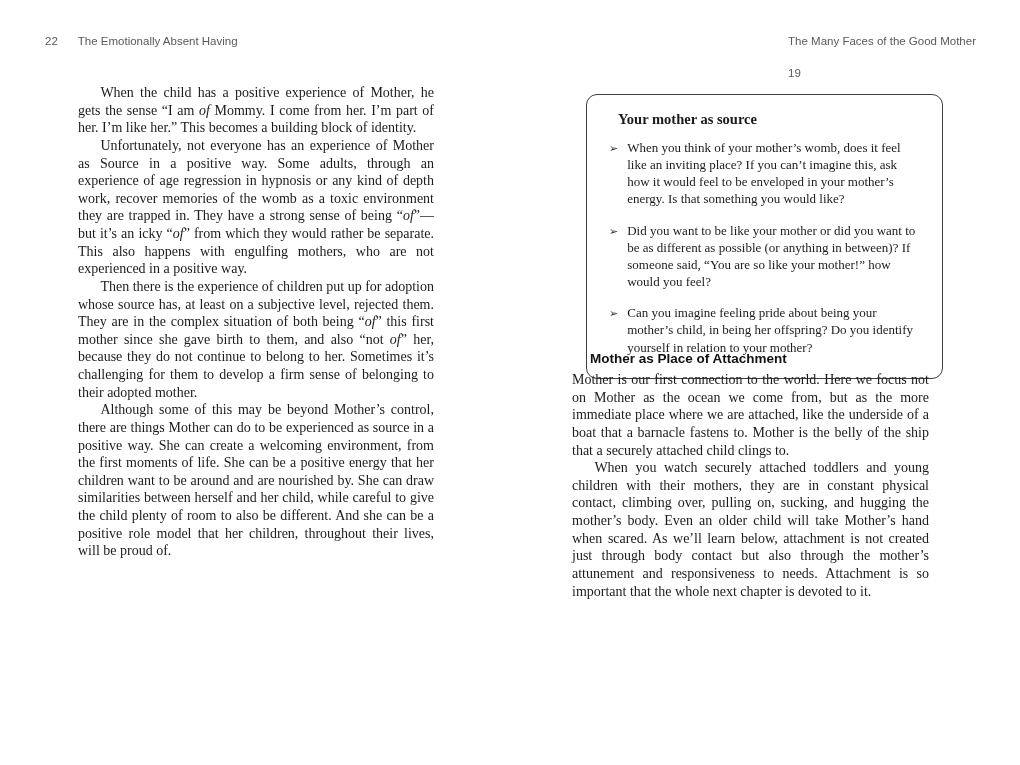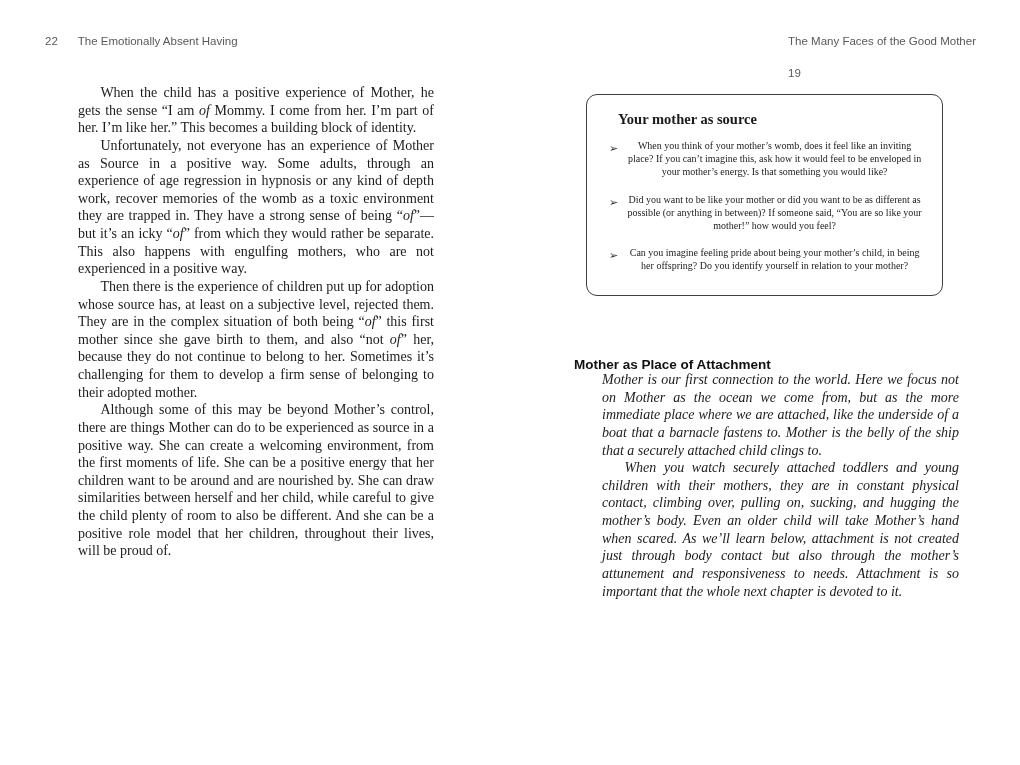--- a/index.html
+++ b/index.html
@@ -73,41 +73,39 @@
   }
   .box-item .arrow {
     font-size: 11px;
     line-height: 1;
     margin-top: 4px;
     color: #2f2f2f;
     flex: 0 0 auto;
     font-family: "DejaVu Sans", sans-serif;
   }
   .box-item p {
-    font-size: 10px;
+    font-size: 13px;
     line-height: 1.32;
-    text-align: center;
+    text-align: left;
   }
   .section-heading {
     position: absolute;
-    left: 64px;
+    left: 80px;
     top: 351px;
     width: 357px;
     font-family: "Liberation Sans", sans-serif;
     font-size: 13.5px;
     font-weight: bold;
     color: #111111;
-    margin-top: 6px;
   }
   .page-right .body-text {
     position: absolute;
-    left: 92px;
+    left: 62px;
     top: 371px;
     width: 357px;
-    font-style: italic;
   }
 </style>
 </head>
 <body>
 
 <div class="spread">
 
   <div class="page page-left">
     <div class="running-head left">
       <span>22</span>

